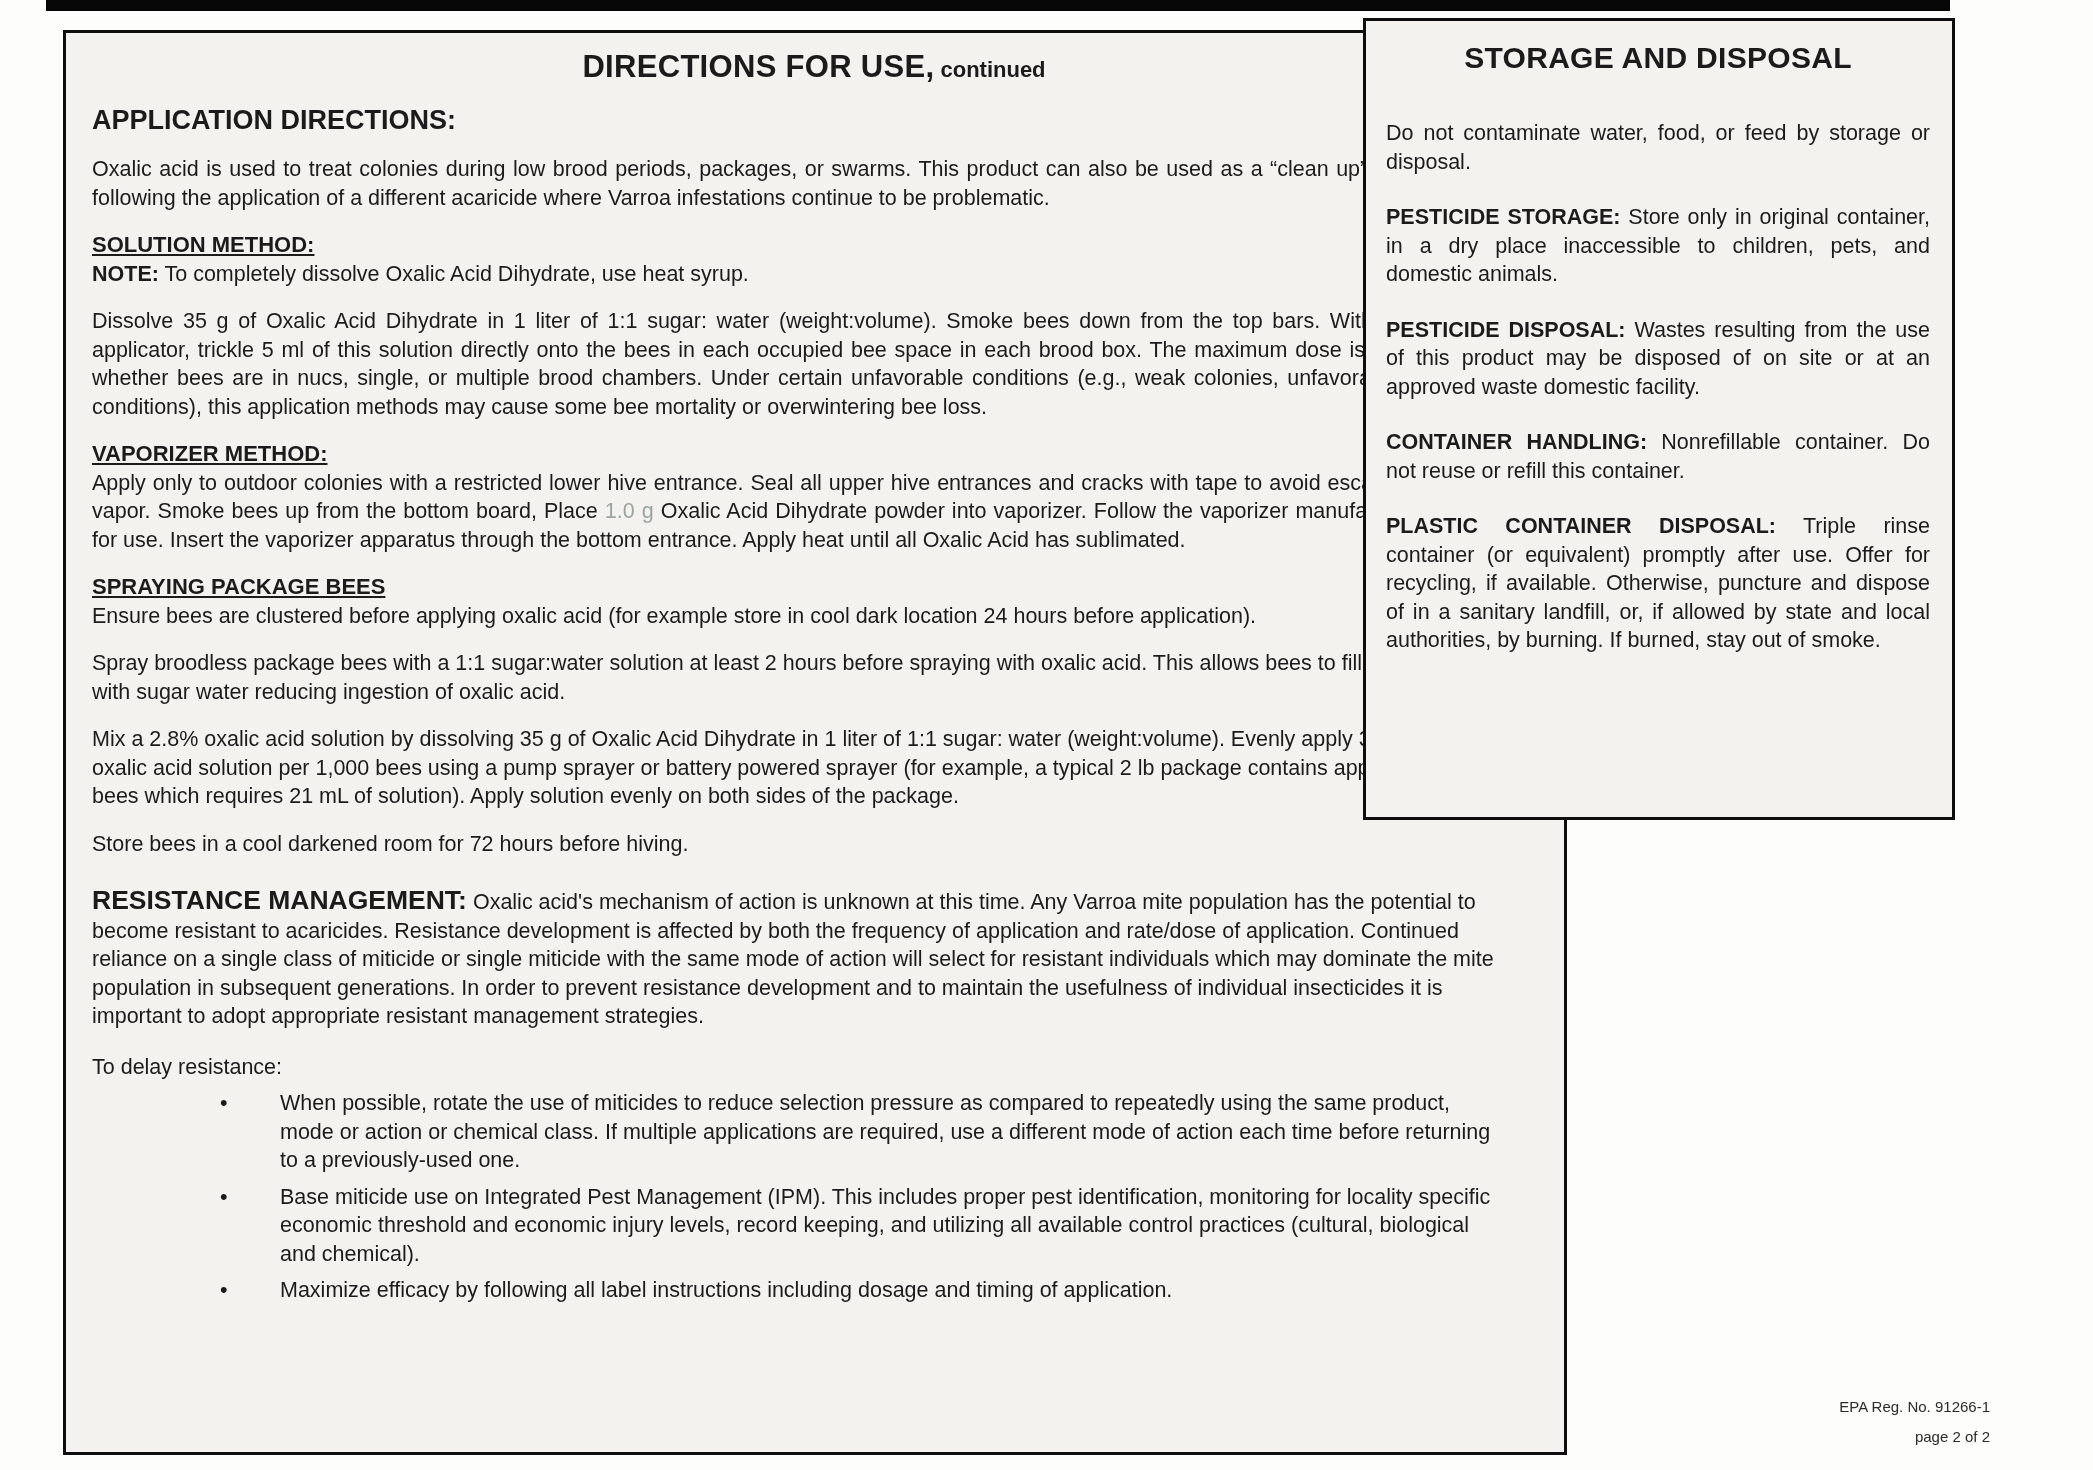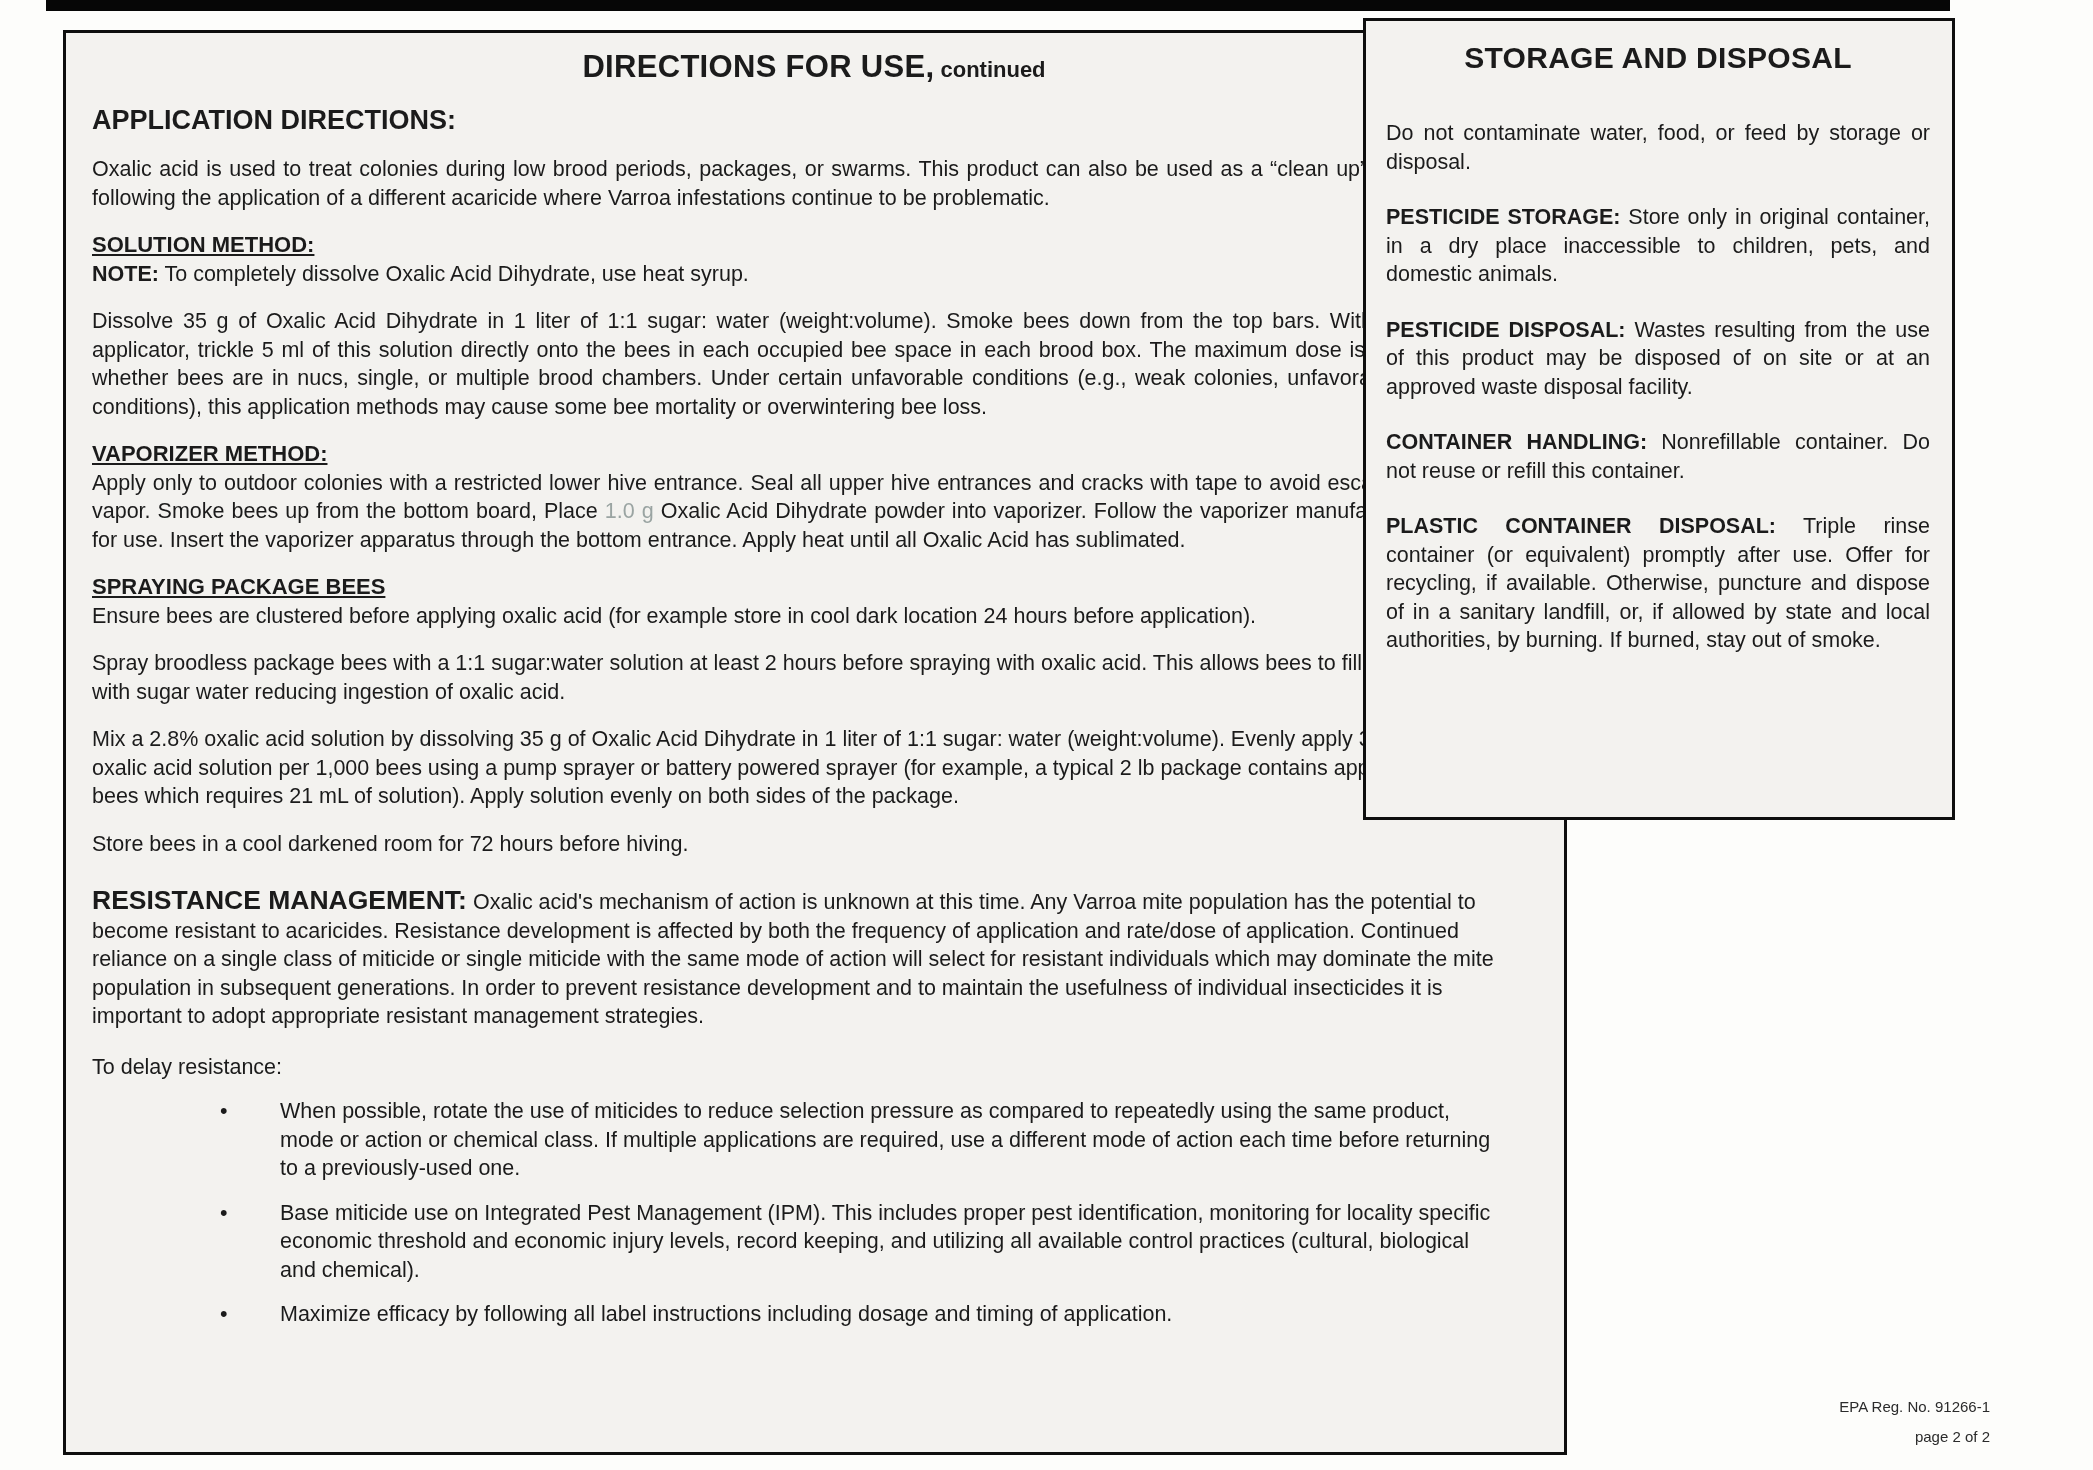--- a/index.html
+++ b/index.html
@@ -31,21 +31,21 @@
     margin:19px 0 0;line-height:28.5px;
   }
   .bold{font-weight:bold;}
   .dose{color:#9aa4a2;}
 
   .res-para{margin-top:28px;}
   .res-lead{font-size:26.5px;font-weight:bold;}
   .delay-intro{margin-top:22px;}
 
   .bullets{margin:2px 0 0;}
-  .bullet-row{display:flex;margin-top:16px;}
+  .bullet-row{display:flex;margin-top:8px;}
   .bullet-mark{
     width:60px;margin-left:128px;flex:none;text-align:left;
     font-size:21.5px;line-height:28.5px;
   }
   .bullet-mark::before{content:"\2022";}
   .bullet-text{flex:1;margin-right:40px;}
 
   .storage-title{text-align:center;font-size:30px;font-weight:bold;margin:6px 0 0;letter-spacing:.3px;}
   .storage-intro{margin-top:44px;}
   .storage-sec{margin-top:27px;}
@@ -109,21 +109,21 @@
 </div>
 
 <div class="panel right-panel">
 
   <div class="storage-title">STORAGE AND DISPOSAL</div>
 
   <p class="just storage-intro">Do not contaminate water, food, or feed by storage or disposal.</p>
 
   <p class="just storage-sec"><span class="bold">PESTICIDE STORAGE:</span><span> Store only in original container, in a dry place inaccessible to children, pets, and domestic animals.</span></p>
 
-  <p class="just storage-sec"><span class="bold">PESTICIDE DISPOSAL:</span><span> Wastes resulting from the use of this product may be disposed of on site or at an approved waste disposal facility.</span></p>
+  <p class="just storage-sec"><span class="bold">PESTICIDE DISPOSAL:</span><span> Wastes resulting from the use of this product may be disposed of on site or at an approved waste domestic facility.</span></p>
 
   <p class="just storage-sec"><span class="bold">CONTAINER HANDLING:</span><span>  Nonrefillable container. Do not reuse or refill this container.</span></p>
 
   <p class="just storage-sec"><span class="bold">PLASTIC CONTAINER DISPOSAL:</span><span> Triple rinse container (or equivalent) promptly after use. Offer for recycling, if available. Otherwise, puncture and dispose of in a sanitary landfill, or, if allowed by state and local authorities, by burning.  If burned, stay out of smoke.</span></p>
 
 </div>
 
 <div class="footer">
   <div>EPA Reg. No. 91266-1</div>
   <div>page 2 of 2</div>

